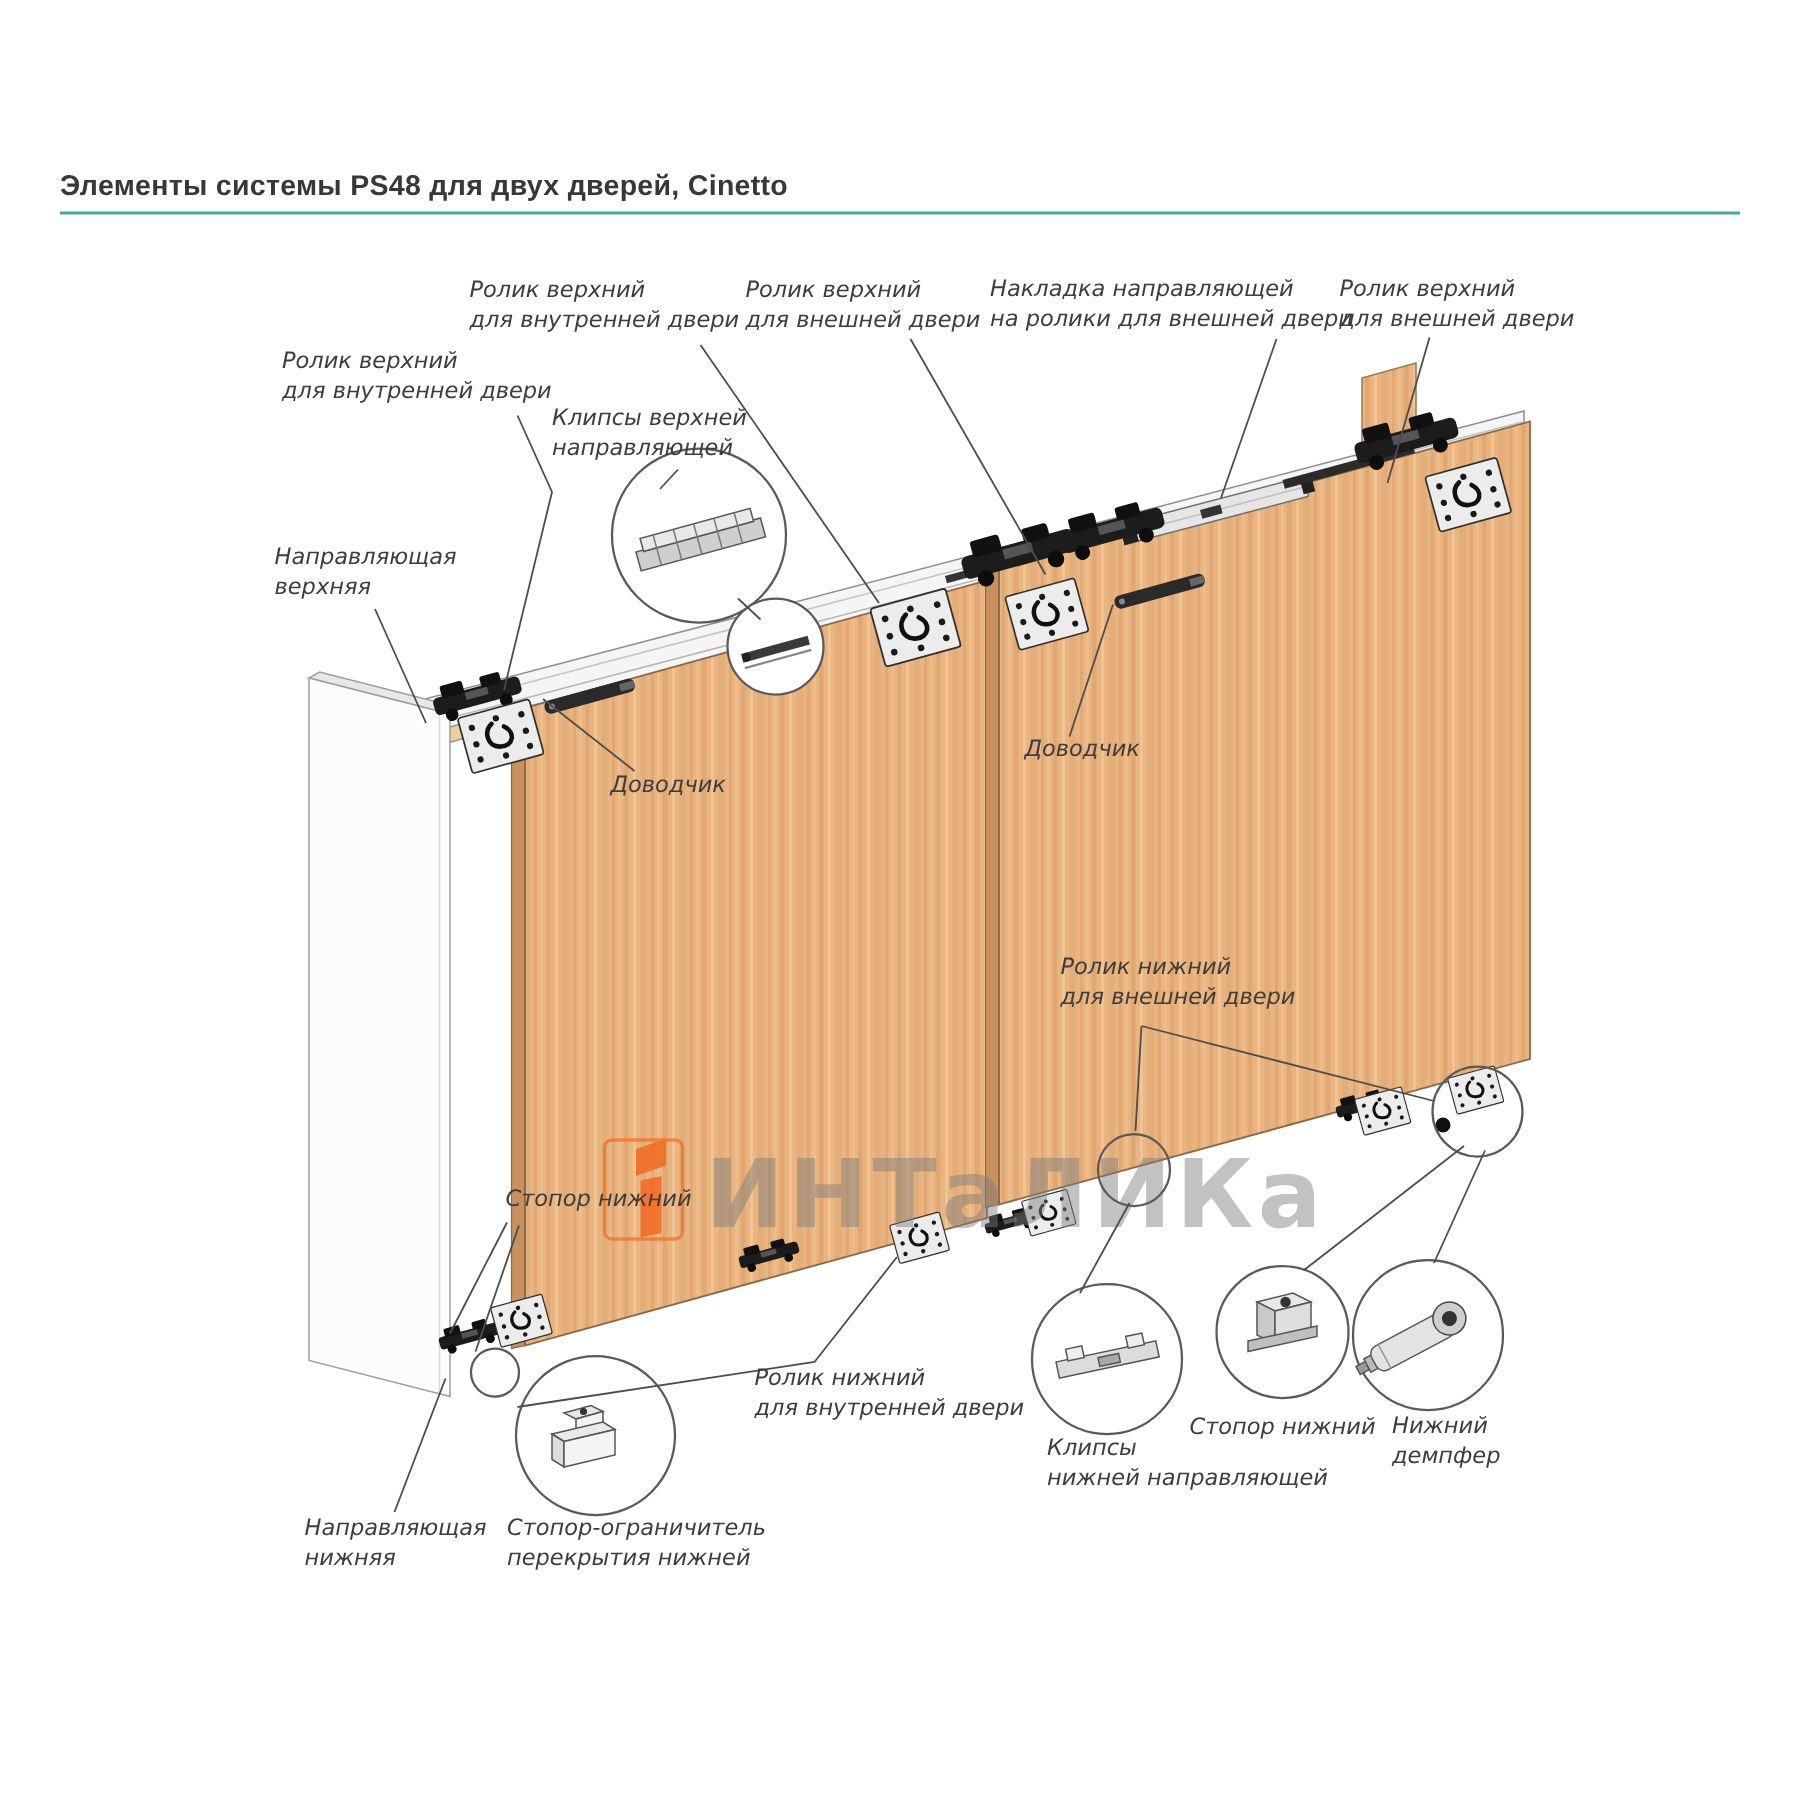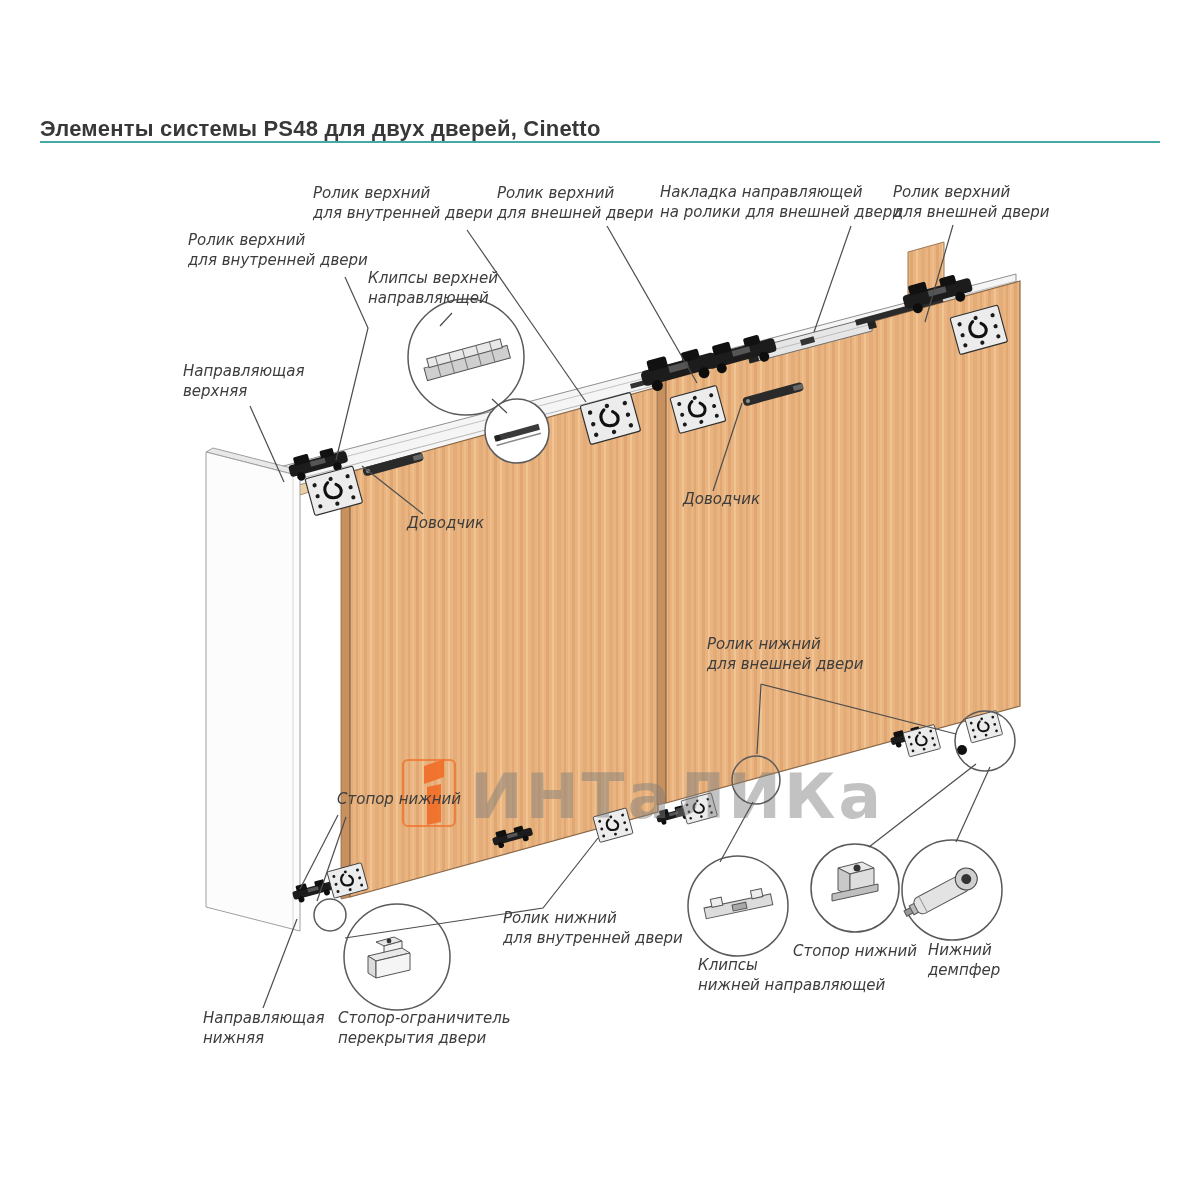--- a/index.html
+++ b/index.html
@@ -1,18 +1,18 @@
 <!DOCTYPE html>
 <html><head>
 <meta charset="utf-8">
 <style>
   html,body{margin:0;padding:0;background:#ffffff;}
   body{width:1200px;height:1200px;position:relative;overflow:hidden;
        font-family:"Liberation Sans",sans-serif;}
-  .page-title{position:absolute;left:40px;top:101px;font-size:22px;font-weight:bold;
+  .page-title{position:absolute;left:40px;top:101px;font-size:19px;font-weight:bold;
        color:#383838;letter-spacing:.2px;}
   .title-rule{position:absolute;left:40px;top:141px;width:1120px;height:2px;}
   .stage{position:absolute;left:0;top:0;width:1200px;height:1200px;}
   svg.art{position:absolute;left:0;top:0;}
   .lbl{position:absolute;font-family:"DejaVu Sans",sans-serif;font-style:italic;
        font-size:15px;line-height:1.33;color:#3d3d3d;white-space:pre-line;z-index:5;}
 </style>
 </head>
 <body>
 
@@ -263,20 +263,20 @@
 <div class="lbl" style="left:407px;top:514px;">Доводчик</div>
 <div class="lbl" style="left:683px;top:490px;">Доводчик</div>
 <div class="lbl" style="left:707px;top:635px;">Ролик нижний
 для внешней двери</div>
 <div class="lbl" style="left:337px;top:790px;">Стопор нижний</div>
 <div class="lbl" style="left:503px;top:909px;">Ролик нижний
 для внутренней двери</div>
 <div class="lbl" style="left:203px;top:1009px;">Направляющая
 нижняя</div>
 <div class="lbl" style="left:338px;top:1009px;">Стопор-ограничитель
-перекрытия двери</div>
+перекрытия нижней</div>
 <div class="lbl" style="left:698px;top:956px;">Клипсы
 нижней направляющей</div>
 <div class="lbl" style="left:793px;top:942px;">Стопор нижний</div>
 <div class="lbl" style="left:928px;top:941px;">Нижний
 демпфер</div>
 
 </div>
 
 </body></html>

